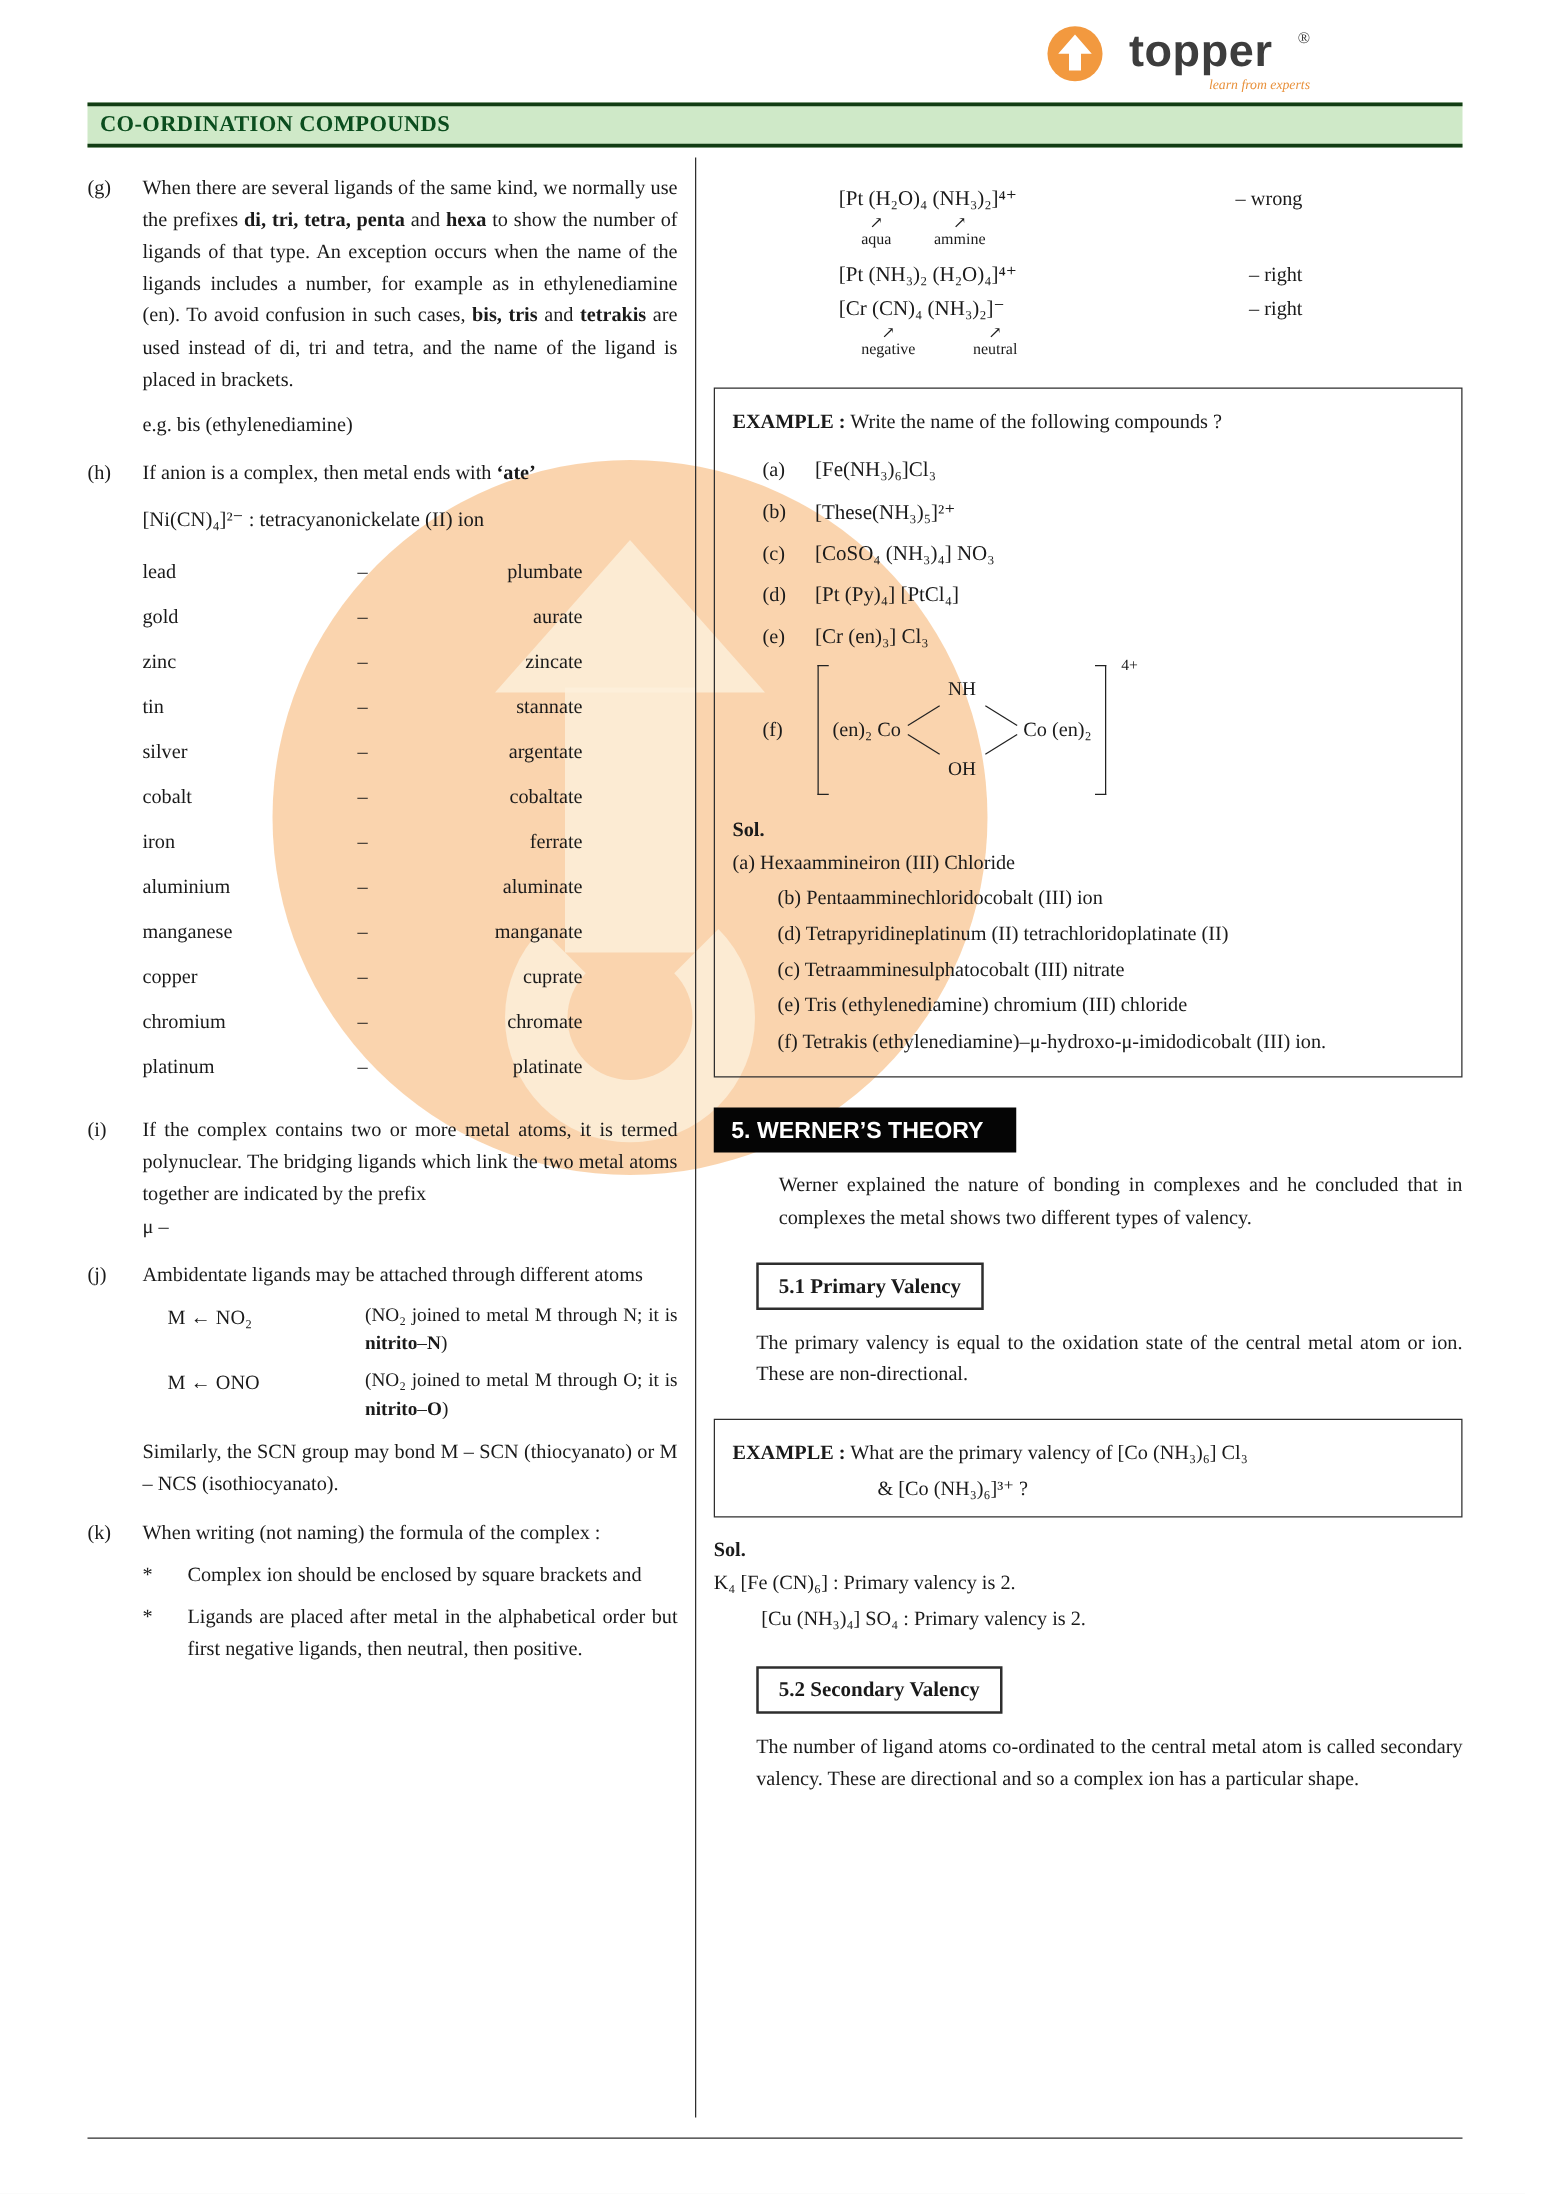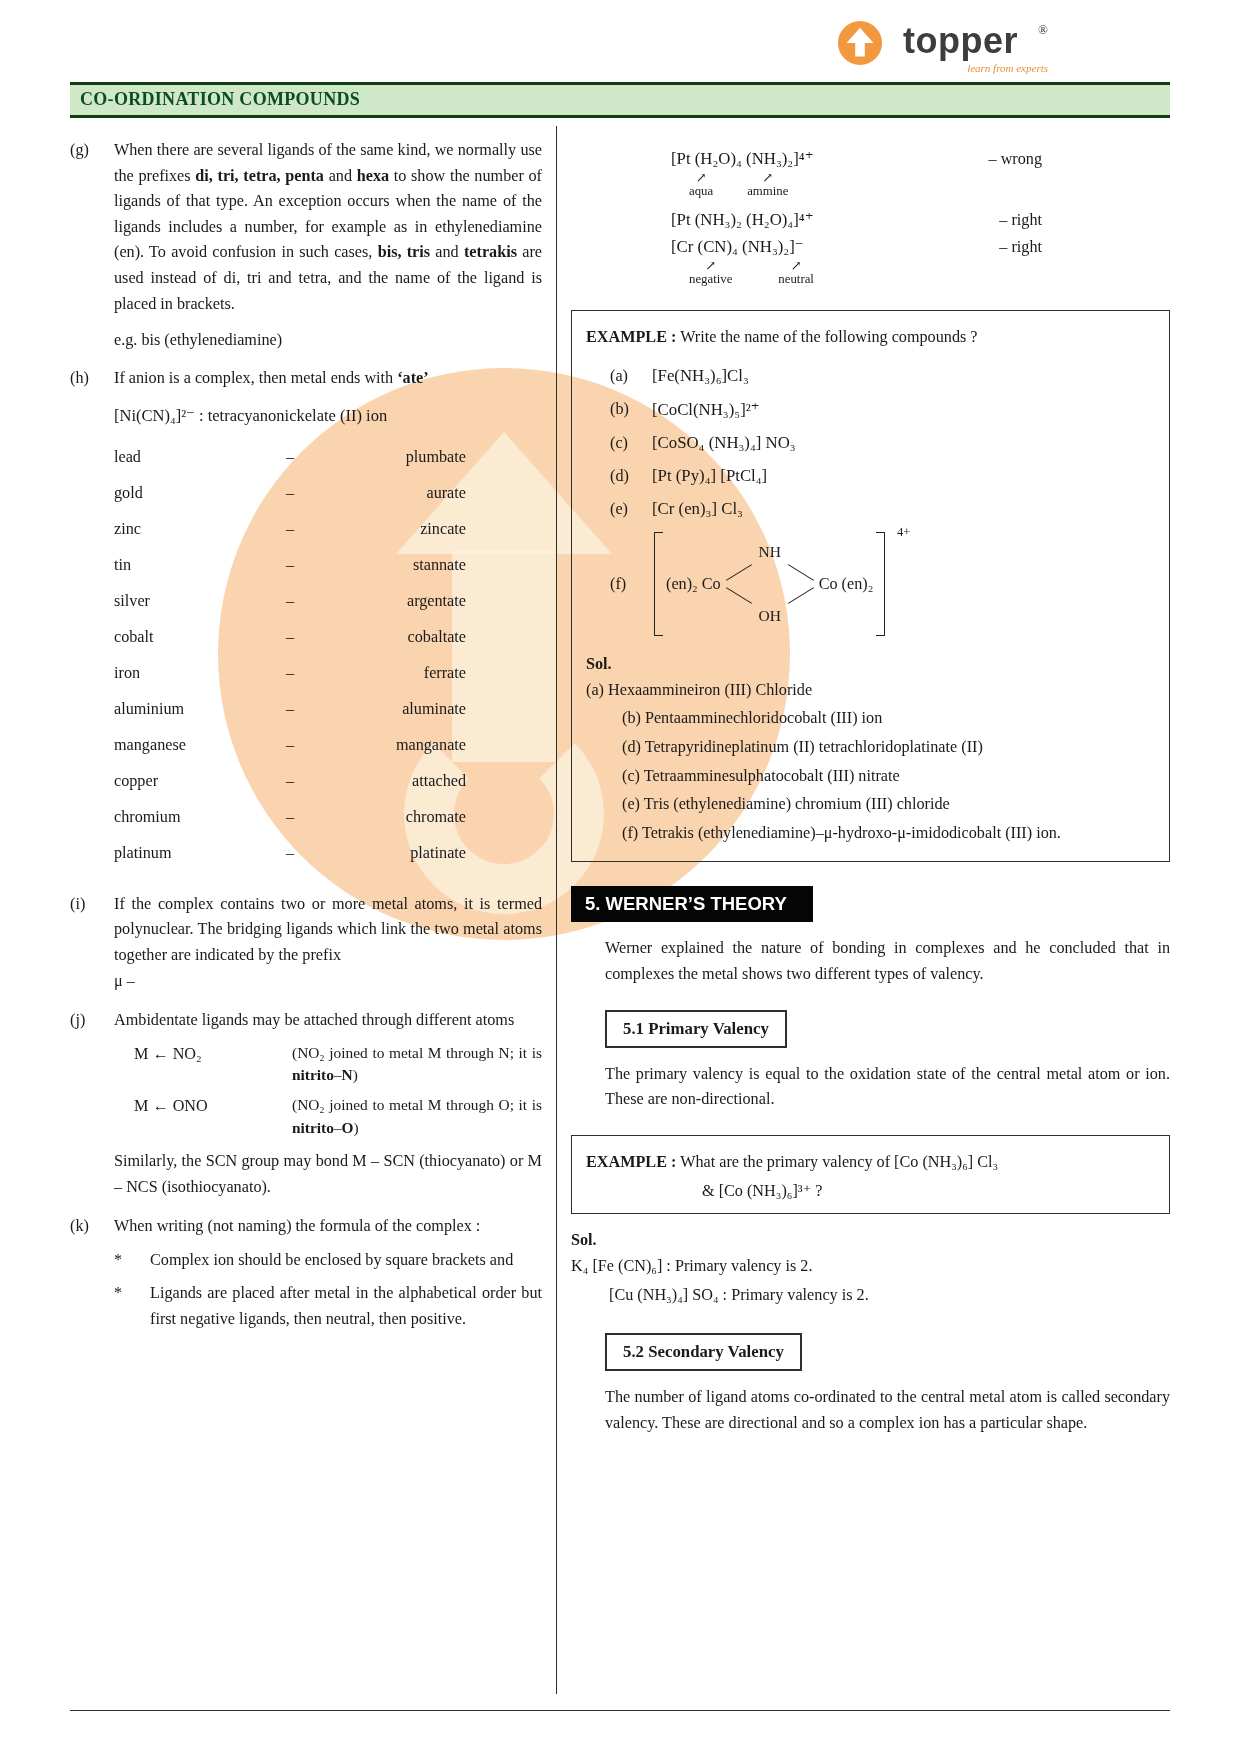--- a/index.html
+++ b/index.html
@@ -95,21 +95,21 @@
   .ln4 { right: 0; bottom: 29px; transform: rotate(-32deg); }
   .bs-charge { position: absolute; top: -7px; right: -25px; font-size: 12.5px; }
   
   .sol { margin-top: 16px; }
   .sol-row { margin: 3px 0; padding-left: 36px; flex-direction: column; }
   .sol-row.first { padding-left: 0; display: flex; }
   .sol-label { font-weight: 700; width: 36px; flex-shrink: 0; }
   
   .black-heading { display: inline-block; margin-top: 24px; background: #050505; color: #ffffff;
     font-family: "Liberation Sans", sans-serif; font-weight: 700; font-size: 18.5px; padding: 7px 26px 7px 14px; }
-  .sec-intro { margin: 14px 0 0 34px; }
+  .sec-intro { margin: 14px 0 0 52px; }
   .sub-box { display: inline-block; border: 2px solid #2e2e2e; padding: 7px 16px; font-weight: 700; font-size: 16.8px; margin: 22px 0 0 34px; }
   .sub-text { margin: 14px 0 0 34px; }
   .ex2-line2 { margin: 6px 0 0 116px; font-size: 16.2px; }
   .sol2 { margin: 14px 0 0 0; }
   .sol2 .sol-row { padding-left: 38px; }
   .sol2 .sol-row.first { padding-left: 0; }
 </style>
 </head>
 <body>
 
@@ -200,21 +200,21 @@
             <span class="m-prod">aluminate</span>
           </div>
         <div class="metal-row">
             <span class="m-name">manganese</span>
             <span class="m-dash">–</span>
             <span class="m-prod">manganate</span>
           </div>
         <div class="metal-row">
             <span class="m-name">copper</span>
             <span class="m-dash">–</span>
-            <span class="m-prod">attached</span>
+            <span class="m-prod">cuprate</span>
           </div>
         <div class="metal-row">
             <span class="m-name">chromium</span>
             <span class="m-dash">–</span>
             <span class="m-prod">chromate</span>
           </div>
         <div class="metal-row">
             <span class="m-name">platinum</span>
             <span class="m-dash">–</span>
             <span class="m-prod">platinate</span>
@@ -304,21 +304,21 @@
           <span class="example-label">EXAMPLE :</span>
           <span class="ex-q">Write the name of the following compounds ?</span>
         </div>
         <div class="ex-items">
           <div class="ex-item">
               <span class="ex-item-label">(a)</span>
               <span class="ex-item-formula">[Fe(NH₃)₆]Cl₃</span>
             </div>
           <div class="ex-item">
               <span class="ex-item-label">(b)</span>
-              <span class="ex-item-formula">[CoCl(NH₃)₅]²⁺</span>
+              <span class="ex-item-formula">[These(NH₃)₅]²⁺</span>
             </div>
           <div class="ex-item">
               <span class="ex-item-label">(c)</span>
               <span class="ex-item-formula">[CoSO₄ (NH₃)₄] NO₃</span>
             </div>
           <div class="ex-item">
               <span class="ex-item-label">(d)</span>
               <span class="ex-item-formula">[Pt (Py)₄] [PtCl₄]</span>
             </div>
           <div class="ex-item">

